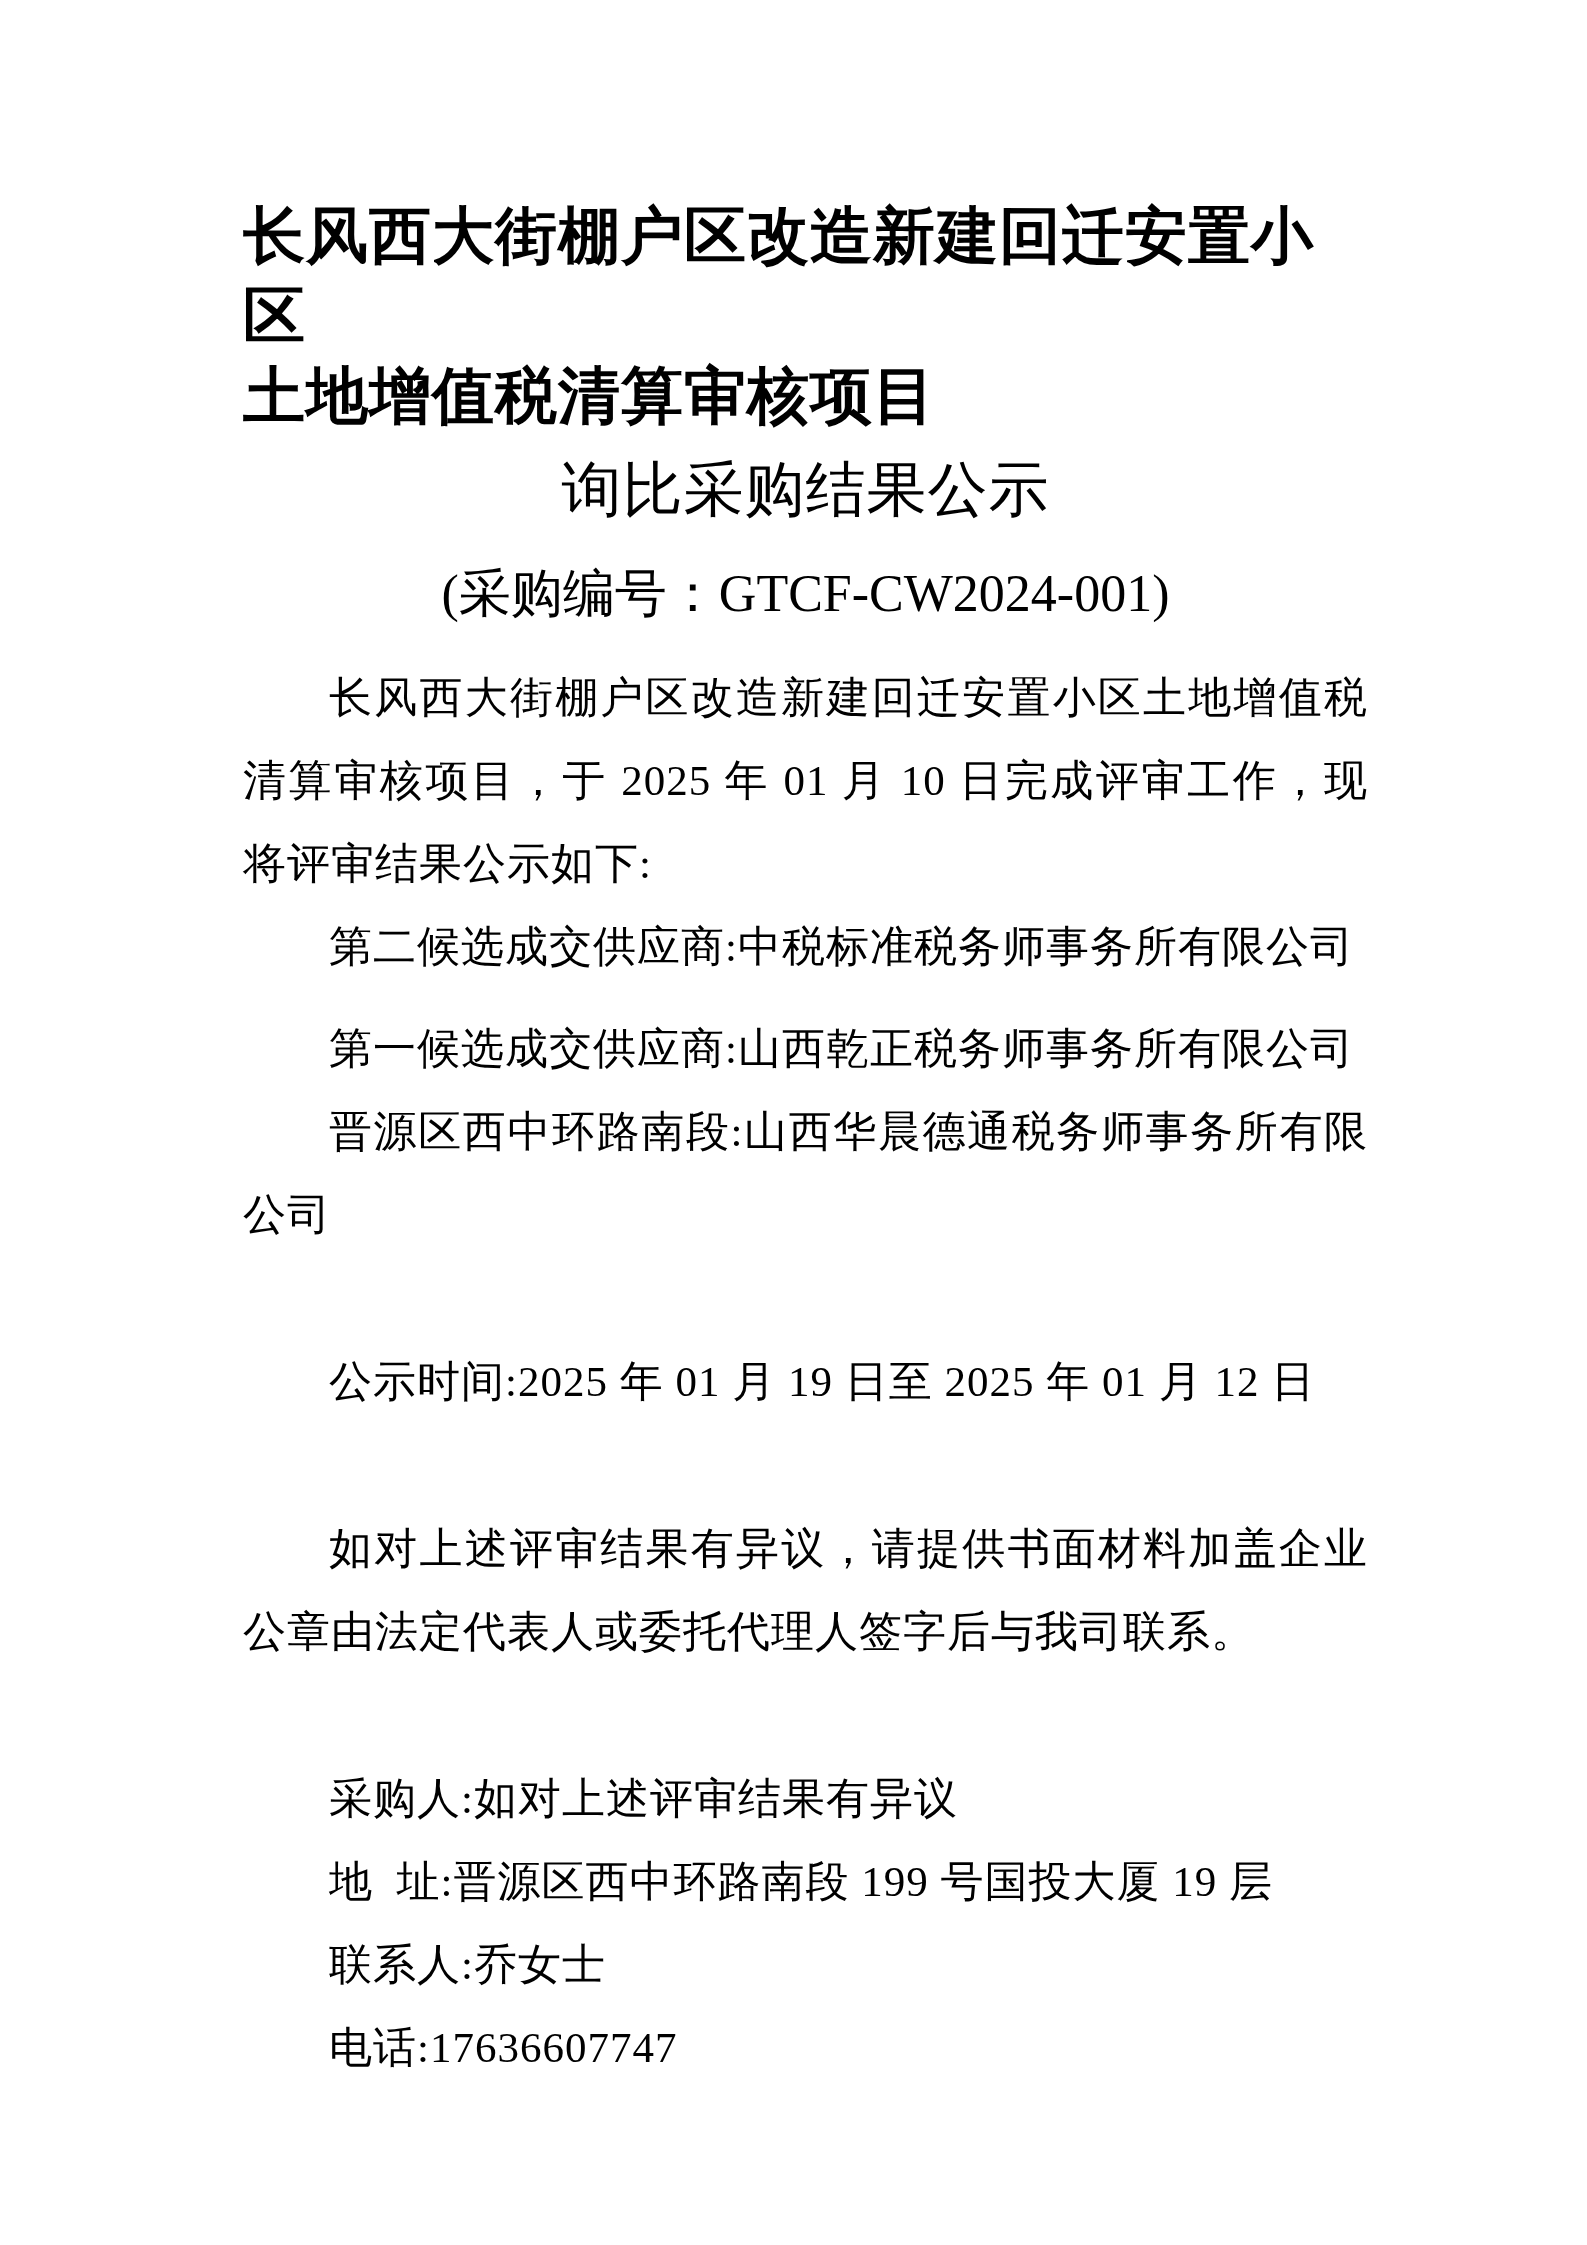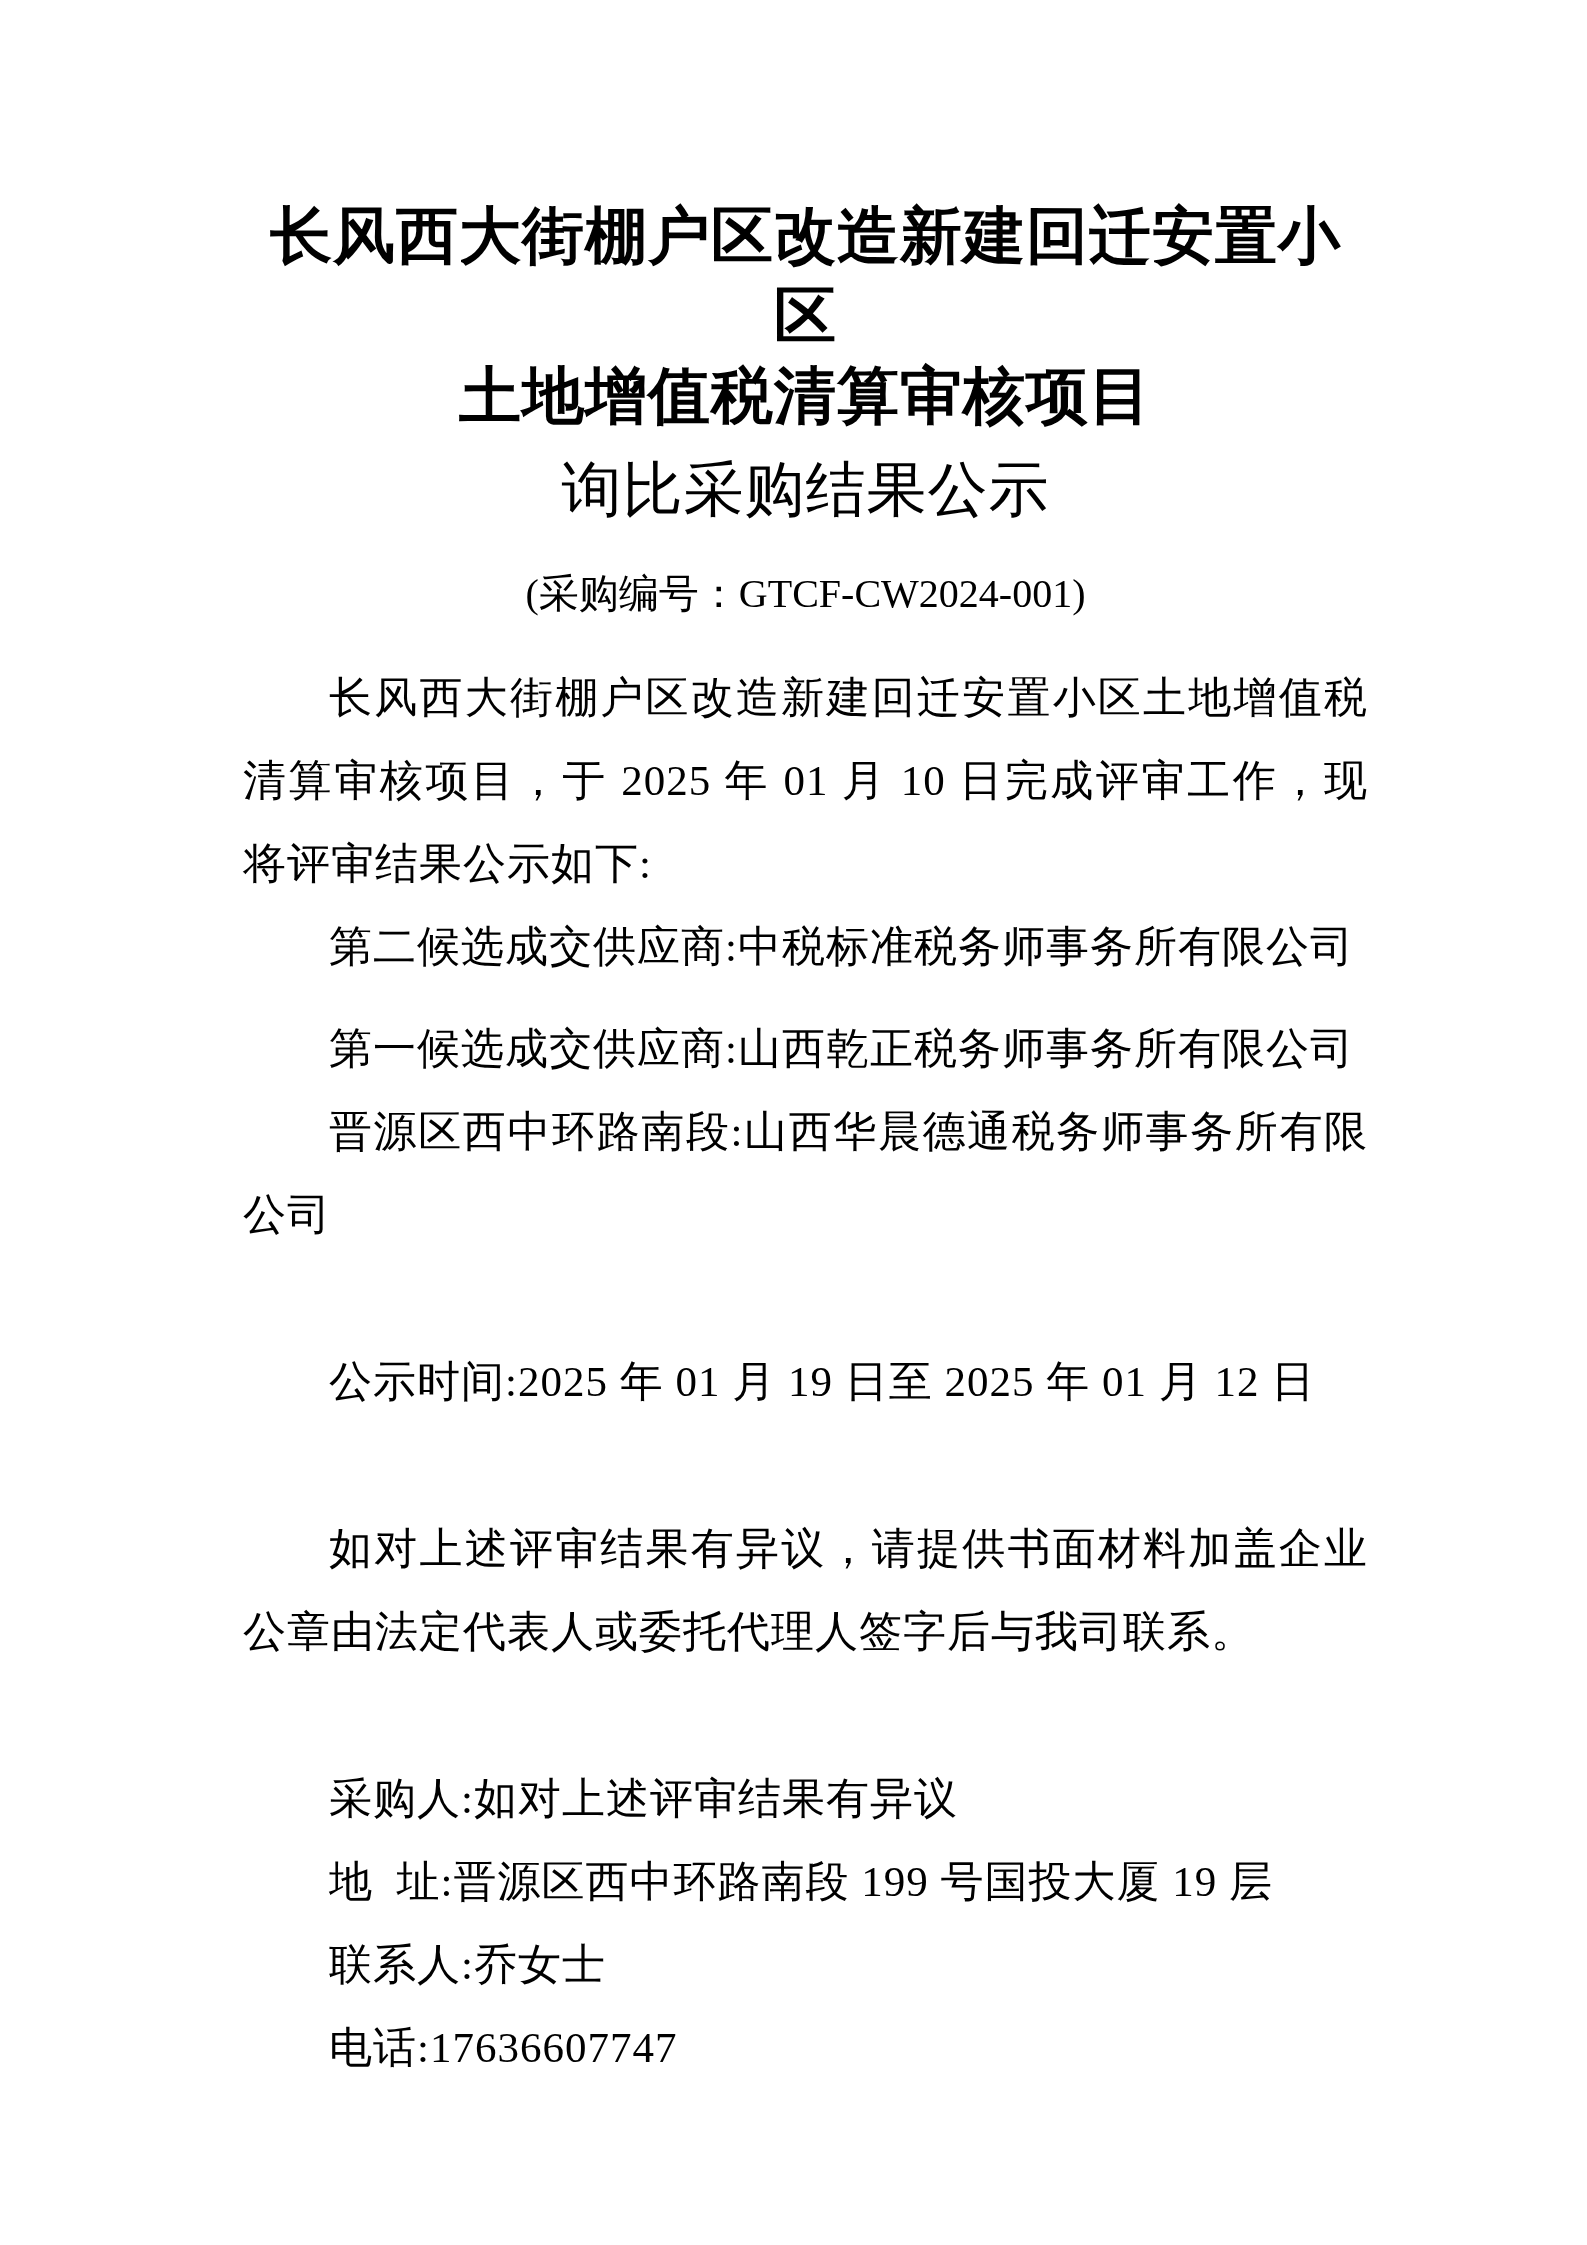--- a/index.html
+++ b/index.html
@@ -13,34 +13,34 @@
     font-family: "Liberation Serif", "DejaVu Serif", serif;
     overflow: hidden;
   }
   .content {
     padding: 196px 219px 0 243px; 
   }
   .doc-title {
     font-size: 62px;
     line-height: 80px;
     font-weight: bold;
-    text-align: center;
+    text-align: left;
     letter-spacing: 1px;
   }
   .title-line { display: block; }
   .doc-subtitle {
     font-size: 60px;
     line-height: 80px;
     font-weight: normal;
     text-align: center;
     letter-spacing: 1px;
     margin-top: 14px;
   }
   .proc-no {
-    font-size: 40px;
+    font-size: 52px;
     line-height: 64px;
     font-weight: normal;
     text-align: center;
     margin-top: 32px;
   }
   .para {
     font-size: 43px;
     line-height: 83px;
     letter-spacing: 1px;
     text-align: justify;

